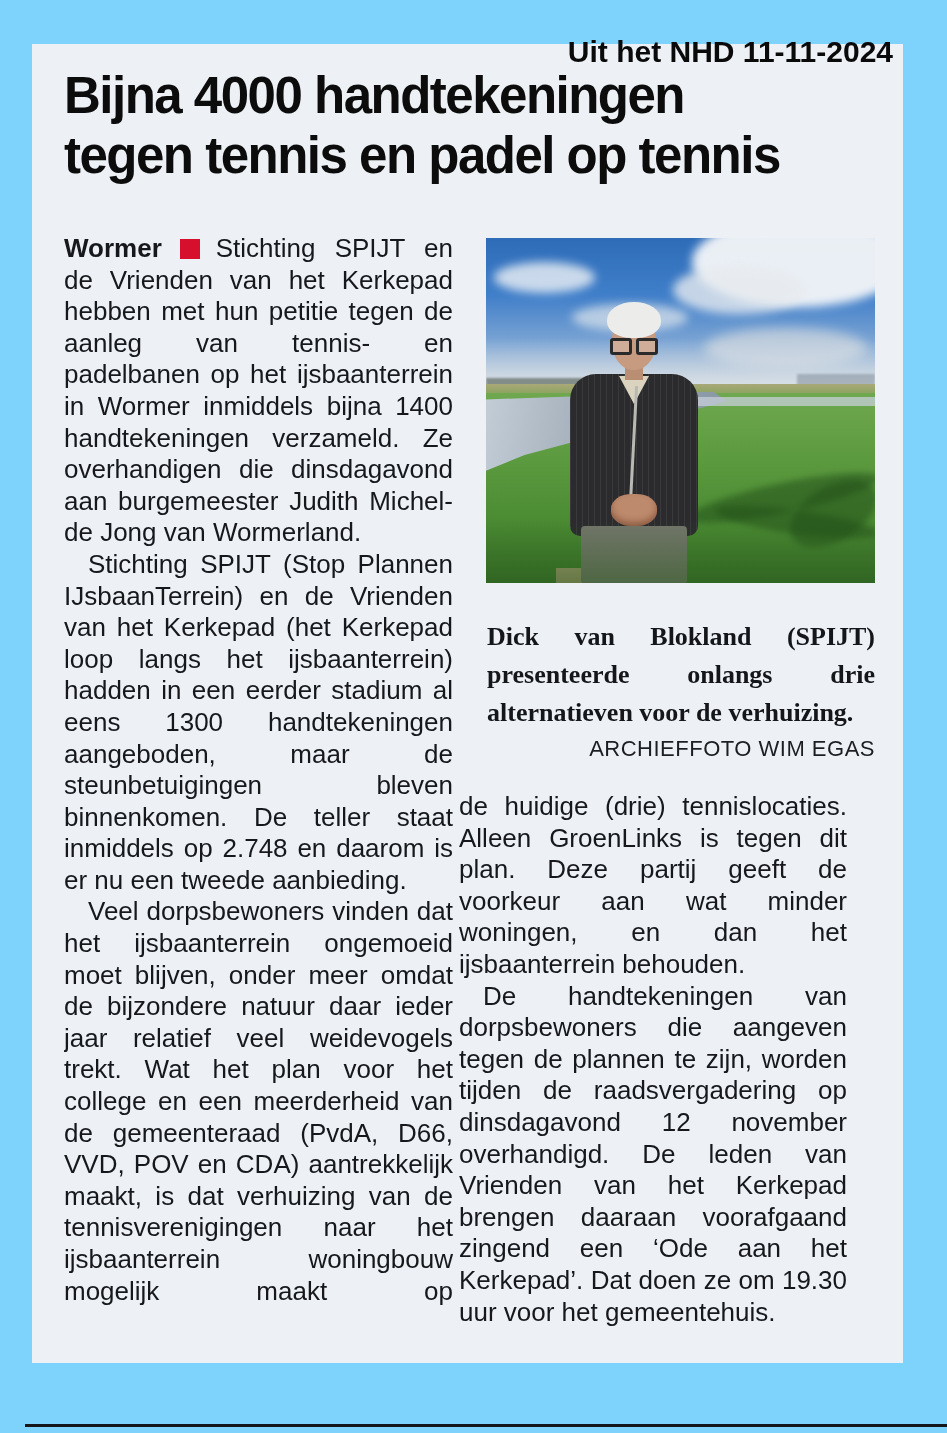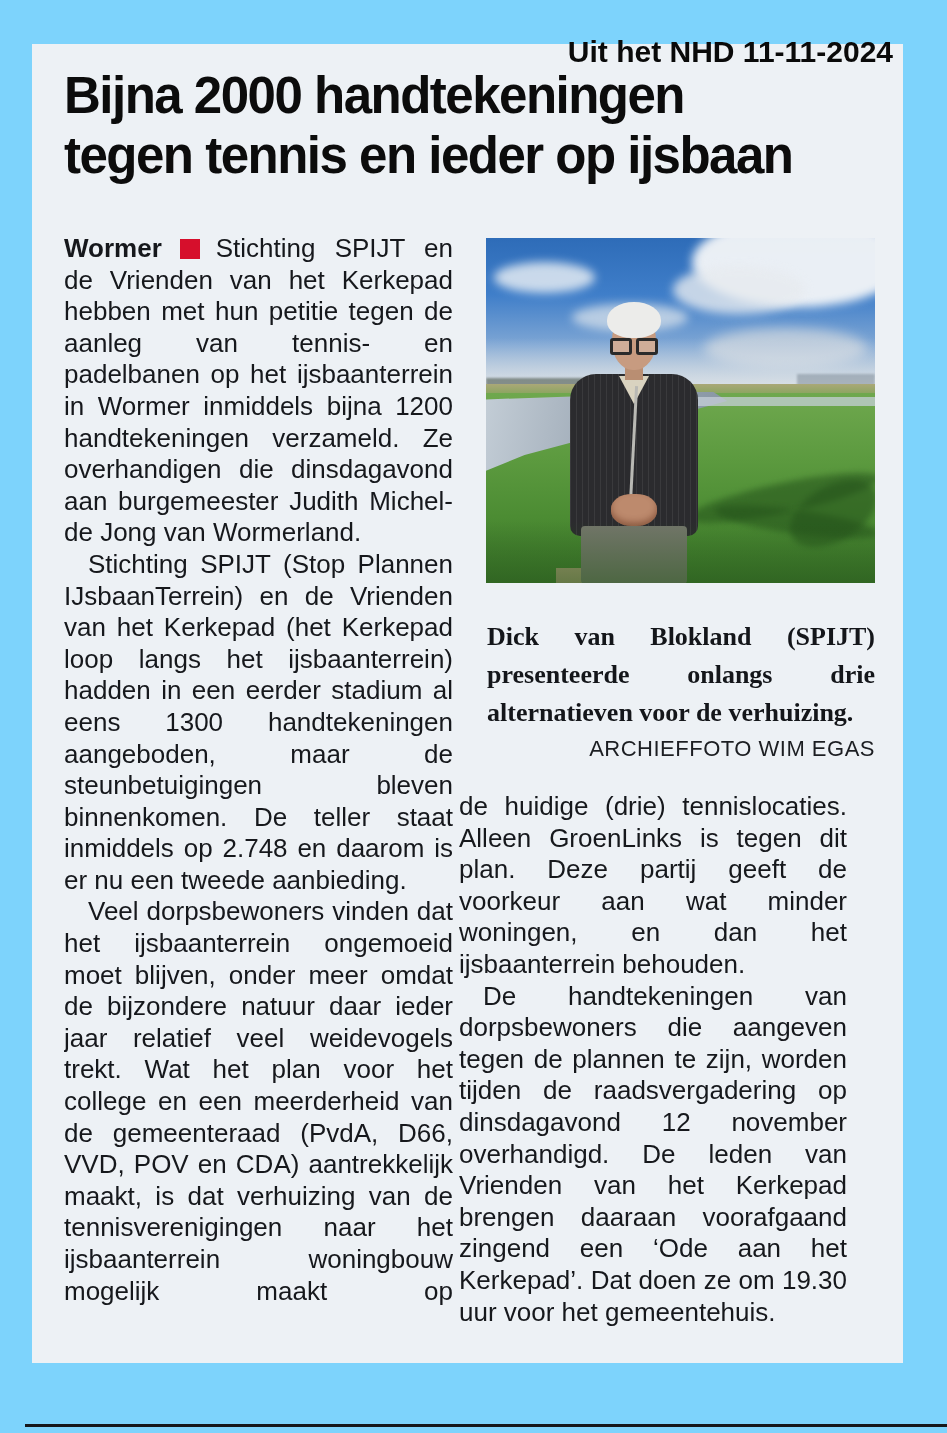--- a/index.html
+++ b/index.html
@@ -99,26 +99,26 @@
 </head>
 <body>
 
 <div class="page">
 
   <div class="sheet"></div>
 
   <div class="source-label">Uit het NHD 11-11-2024</div>
 
   <h1 class="headline">
-    <span class="hl">Bijna 2000 handtekeningen</span>
-    <span class="hl">tegen tennis en ieder op ijsbaan</span>
+    <span class="hl">Bijna 4000 handtekeningen</span>
+    <span class="hl">tegen tennis en padel op tennis</span>
   </h1>
 
   <div class="col col1">
-    <p><span class="dateline">Wormer</span><span class="redsq"></span><span>Stichting SPIJT en de Vrienden van het Kerkepad hebben met hun petitie tegen de aanleg van tennis- en padelbanen op het ijsbaanterrein in Wormer inmiddels bijna 1200 handtekeningen verzameld. Ze overhandigen die dinsdagavond aan burgemeester Judith Michel-de Jong van Wormerland.</span></p>
+    <p><span class="dateline">Wormer</span><span class="redsq"></span><span>Stichting SPIJT en de Vrienden van het Kerkepad hebben met hun petitie tegen de aanleg van tennis- en padelbanen op het ijsbaanterrein in Wormer inmiddels bijna 1400 handtekeningen verzameld. Ze overhandigen die dinsdagavond aan burgemeester Judith Michel-de Jong van Wormerland.</span></p>
     <p class="indent">Stichting SPIJT (Stop Plannen IJsbaanTerrein) en de Vrienden van het Kerkepad (het Kerkepad loop langs het ijsbaanterrein) hadden in een eerder stadium al eens 1300 handtekeningen aangeboden, maar de steunbetuigingen bleven binnenkomen. De teller staat inmiddels op 2.748 en daarom is er nu een tweede aanbieding.</p>
     <p class="indent cont">Veel dorpsbewoners vinden dat het ijsbaanterrein ongemoeid moet blijven, onder meer omdat de bijzondere natuur daar ieder jaar relatief veel weidevogels trekt. Wat het plan voor het college en een meerderheid van de gemeenteraad (PvdA, D66, VVD, POV en CDA) aantrekkelijk maakt, is dat verhuizing van de tennisverenigingen naar het ijsbaanterrein woningbouw mogelijk maakt op</p>
   </div>
 
   <div class="photo">
     <div class="sky"></div>
     <div class="cloud cloud-tr"></div>
     <div class="cloud cloud-tr2"></div>
     <div class="cloud cloud-l"></div>
     <div class="cloud cloud-m"></div>

